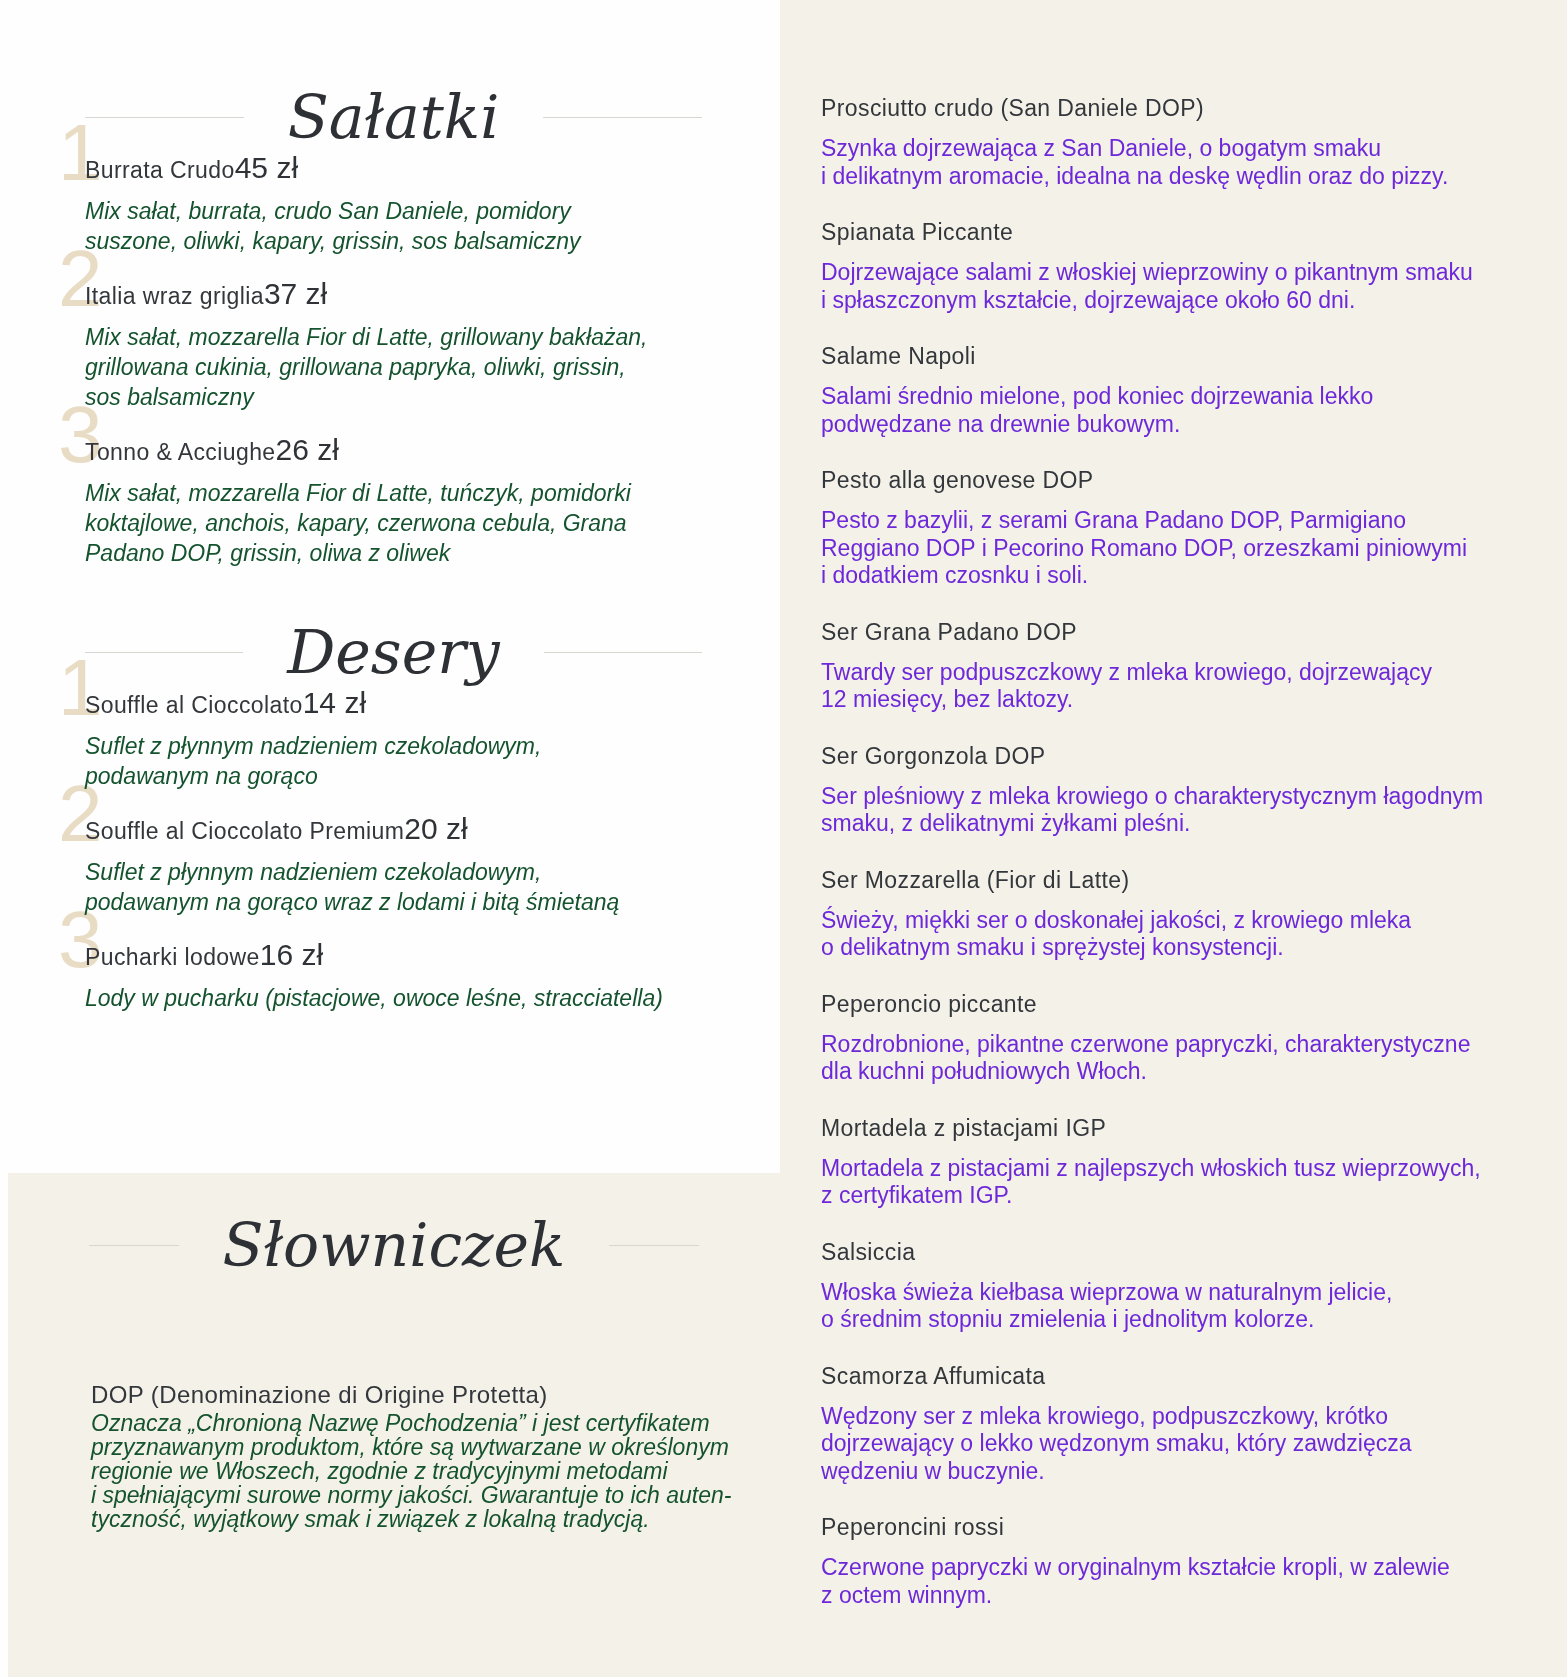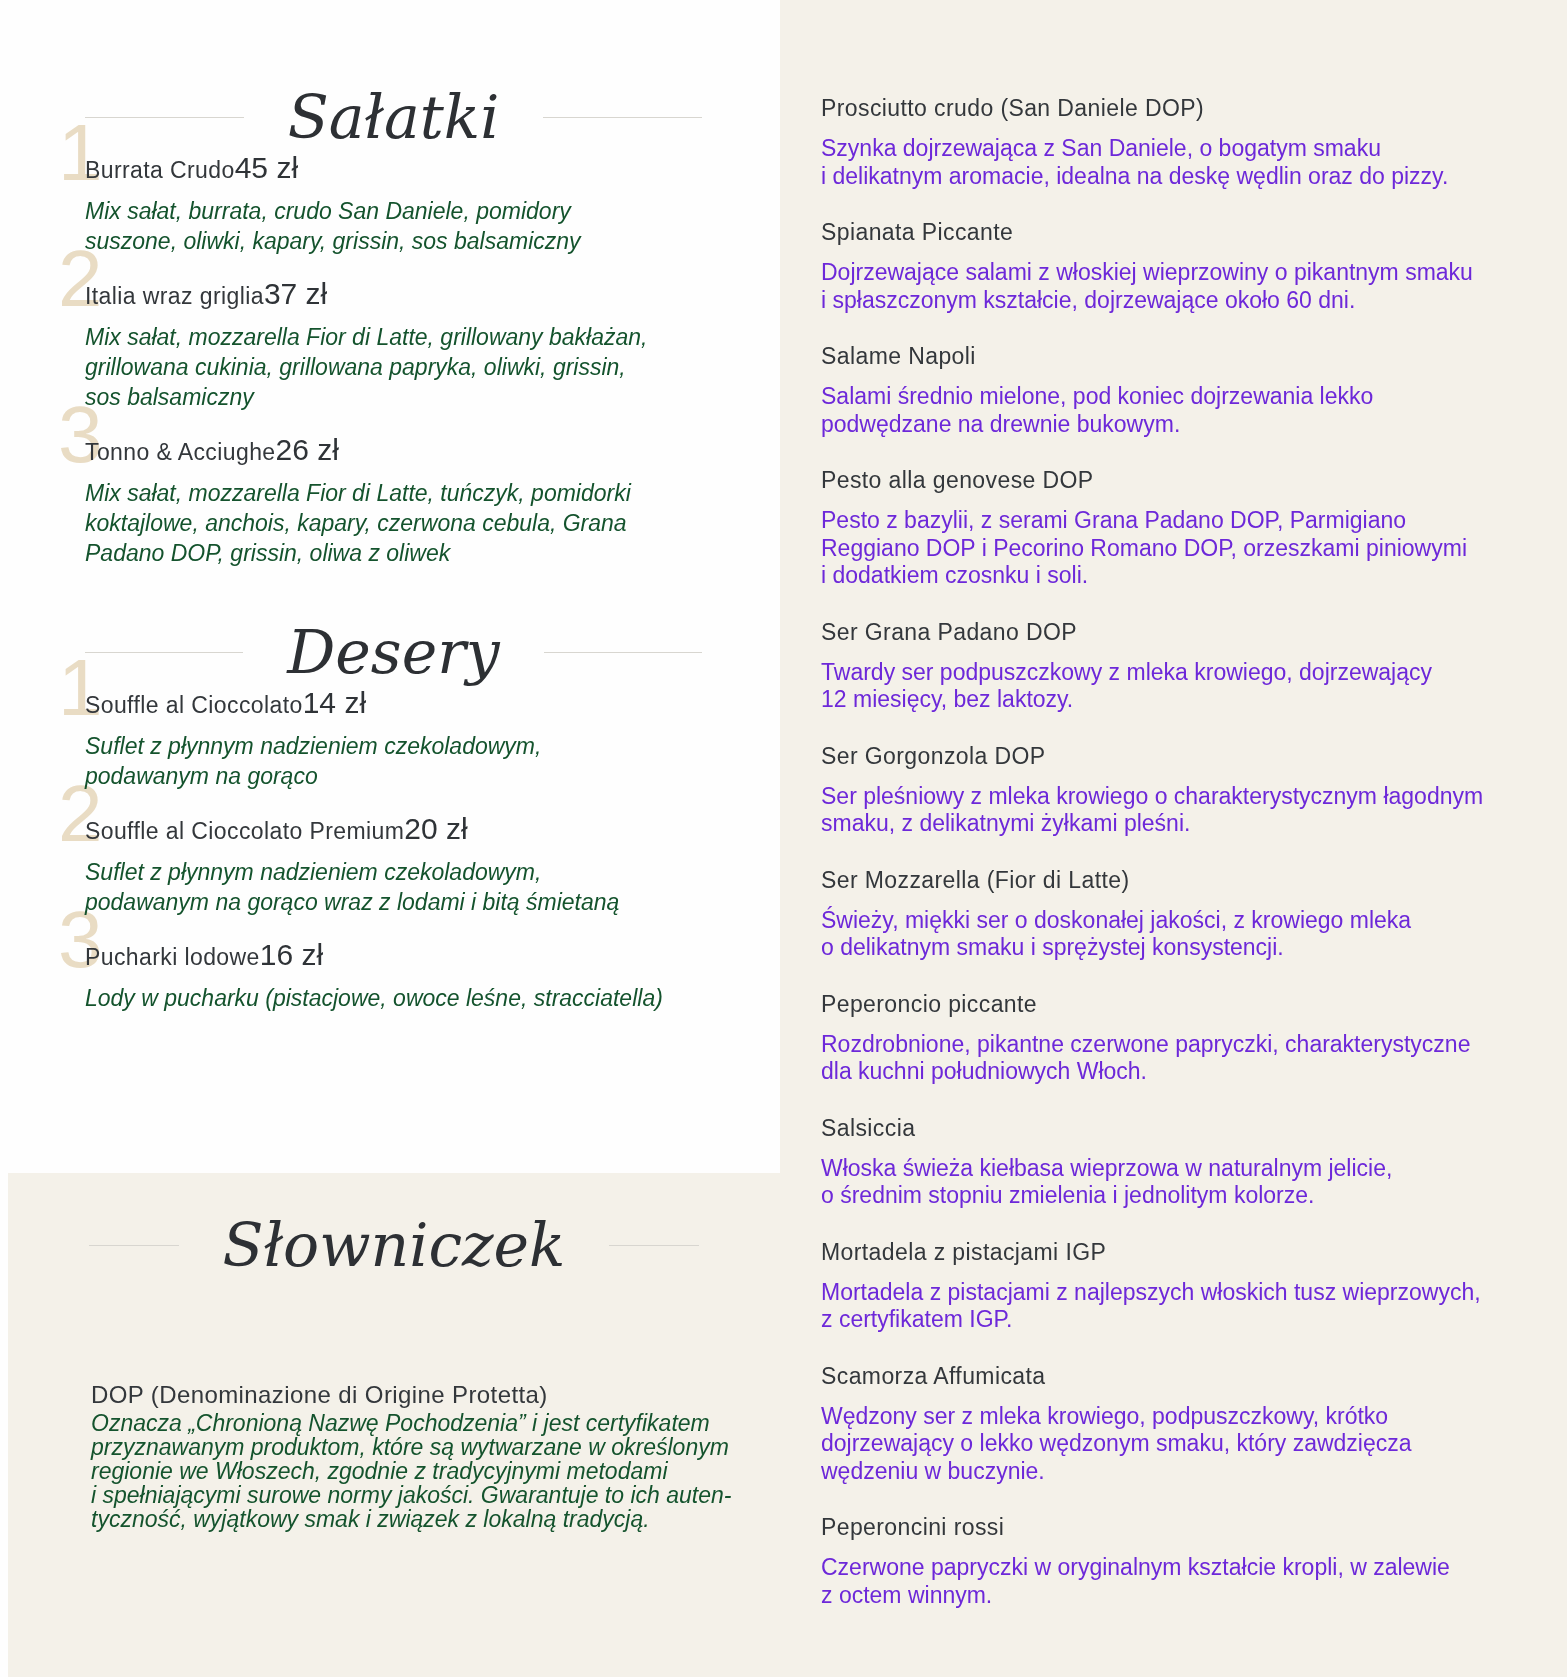--- a/index.html
+++ b/index.html
@@ -242,28 +242,28 @@
       <div class="gloss-term">Ser Mozzarella (Fior di Latte)</div>
       <div class="gloss-def">Świeży, miękki ser o doskonałej jakości, z krowiego mleka
 o delikatnym smaku i sprężystej konsystencji.</div>
     </div>
     <div class="gloss-entry">
       <div class="gloss-term">Peperoncio piccante</div>
       <div class="gloss-def">Rozdrobnione, pikantne czerwone papryczki, charakterystyczne
 dla kuchni południowych Włoch.</div>
     </div>
     <div class="gloss-entry">
+      <div class="gloss-term">Mortadela z pistacjami IGP</div>
+      <div class="gloss-def">Mortadela z pistacjami z najlepszych włoskich tusz wieprzowych,
+z certyfikatem IGP.</div>
+    </div>
+    <div class="gloss-entry">
       <div class="gloss-term">Salsiccia</div>
       <div class="gloss-def">Włoska świeża kiełbasa wieprzowa w naturalnym jelicie,
 o średnim stopniu zmielenia i jednolitym kolorze.</div>
-    </div>
-    <div class="gloss-entry">
-      <div class="gloss-term">Mortadela z pistacjami IGP</div>
-      <div class="gloss-def">Mortadela z pistacjami z najlepszych włoskich tusz wieprzowych,
-z certyfikatem IGP.</div>
     </div>
     <div class="gloss-entry">
       <div class="gloss-term">Scamorza Affumicata</div>
       <div class="gloss-def">Wędzony ser z mleka krowiego, podpuszczkowy, krótko
 dojrzewający o lekko wędzonym smaku, który zawdzięcza
 wędzeniu w buczynie.</div>
     </div>
     <div class="gloss-entry">
       <div class="gloss-term">Peperoncini rossi</div>
       <div class="gloss-def">Czerwone papryczki w oryginalnym kształcie kropli, w zalewie

